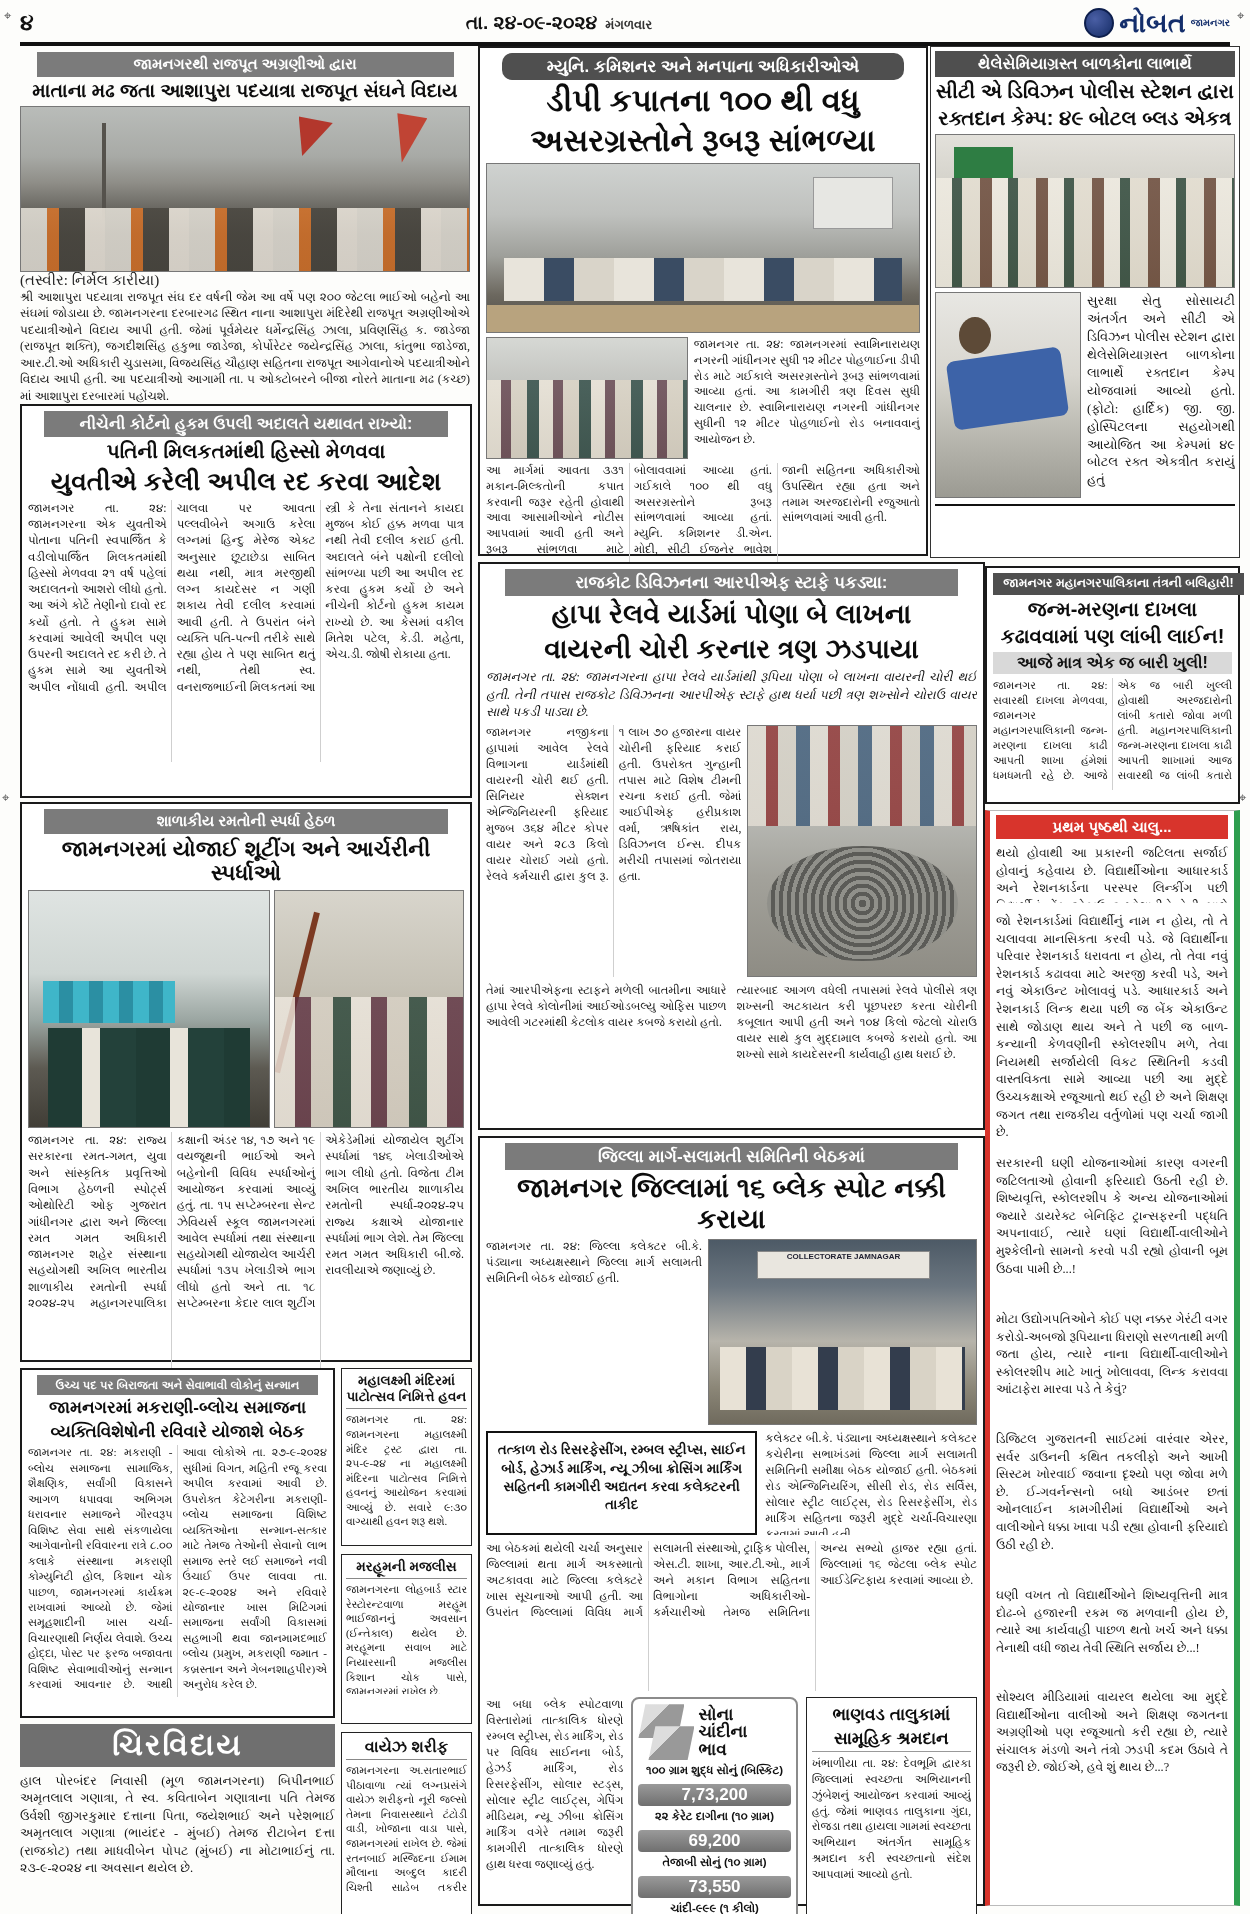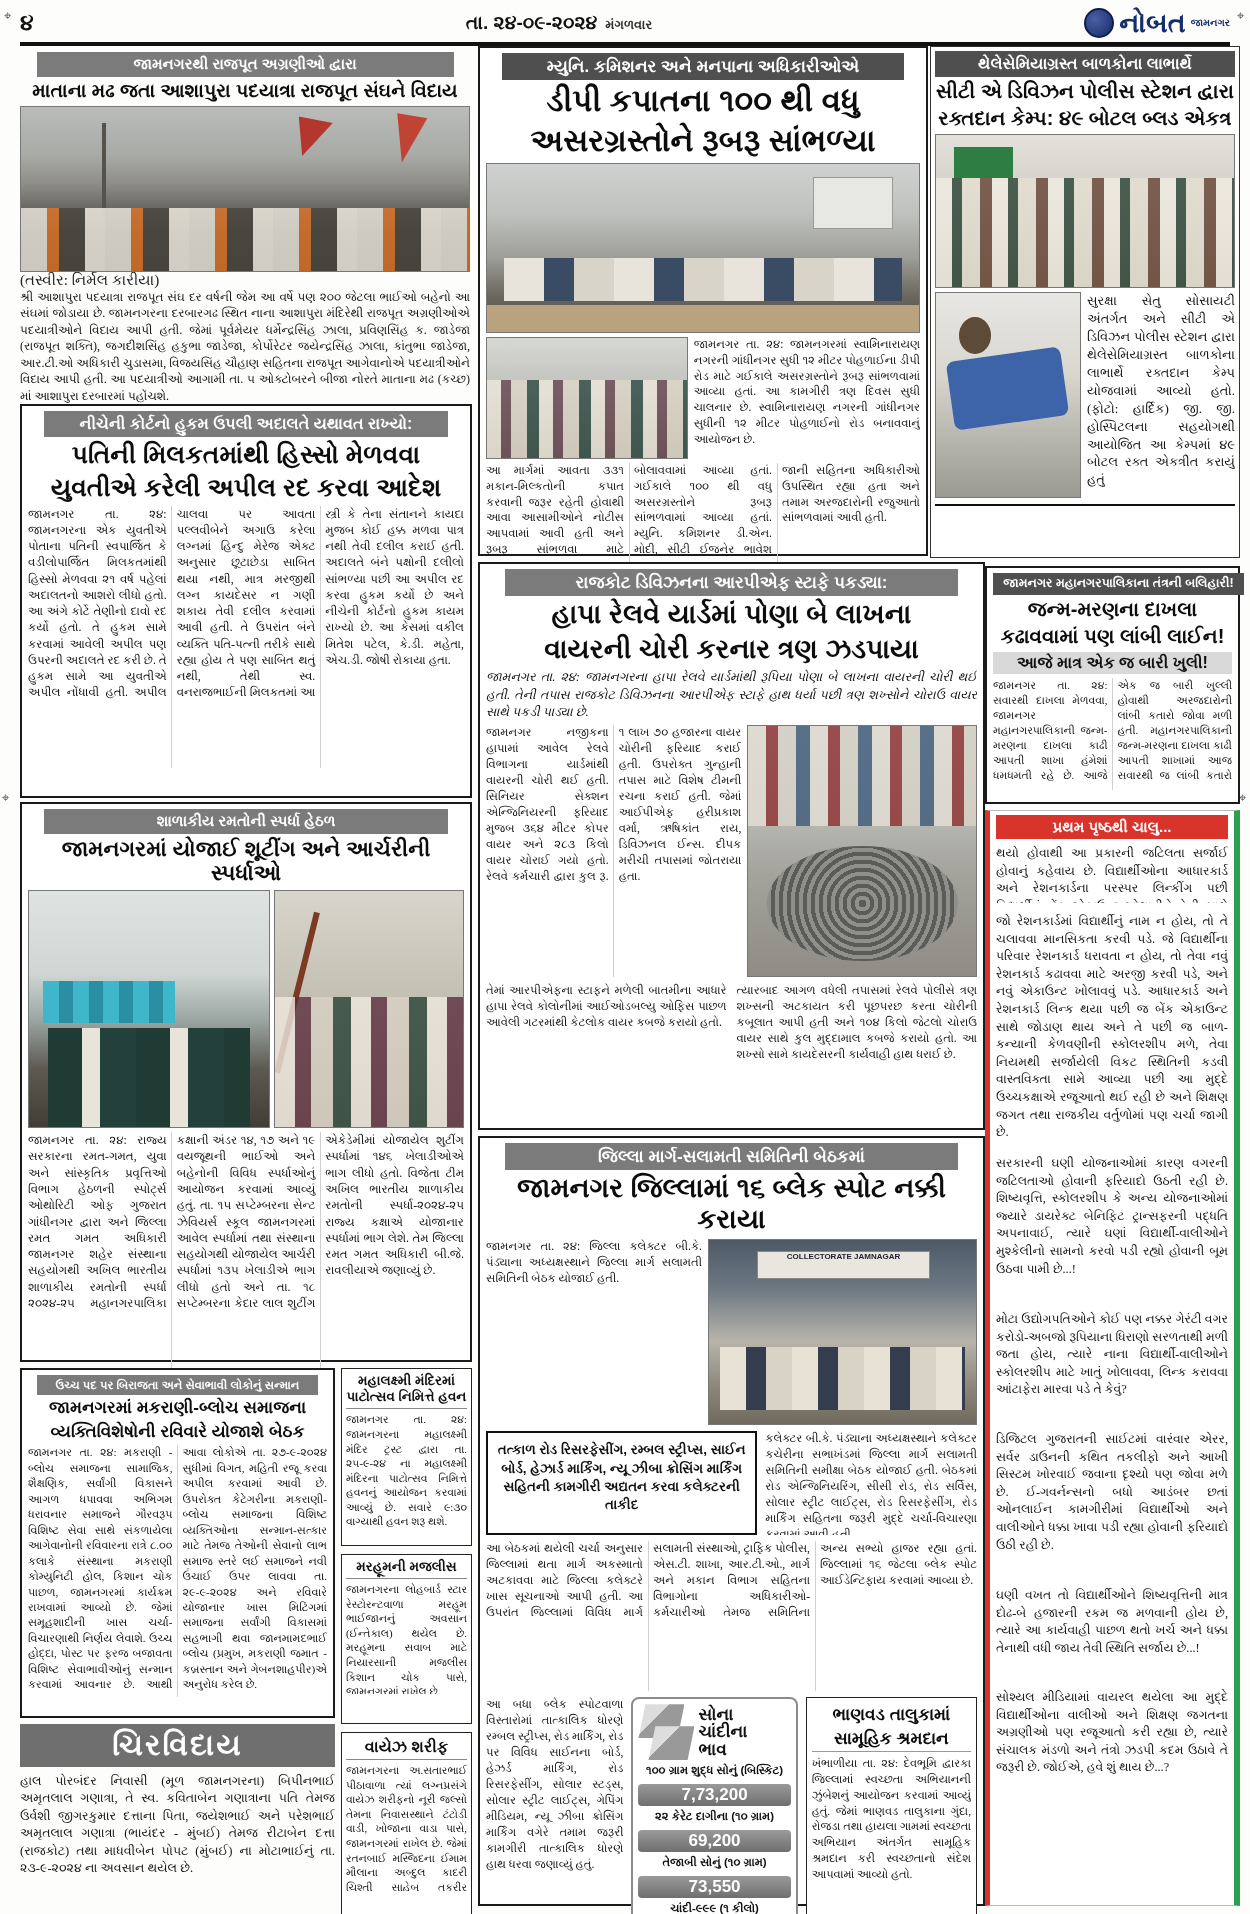--- a/index.html
+++ b/index.html
@@ -75,21 +75,21 @@
       <div style="position:absolute;left:62%;top:6%;width:34px;height:44px;background:#b3372c;clip-path:polygon(0 0,100% 15%,10% 90%);"></div>
       <div style="position:absolute;left:84%;top:4%;width:30px;height:52px;background:#c04434;clip-path:polygon(0 0,100% 10%,15% 95%);"></div>
       <div style="position:absolute;left:0;bottom:0;width:100%;height:38%;background:repeating-linear-gradient(90deg,#e7e3da 0 26px,#d8742a 26px 38px,#4a4740 38px 64px,#efe9df 64px 84px);opacity:.85;"></div>
     </div>
     <div class="cap">(તસ્વીર: નિર્મલ કારીયા)</div>
     <div class="body" style="height:118px;font-size:12px;">શ્રી આશાપુરા પદયાત્રા રાજપૂત સંઘ દર વર્ષની જેમ આ વર્ષે પણ ૨૦૦ જેટલા ભાઈઓ બહેનો આ સંઘમાં જોડાયા છે. જામનગરના દરબારગઢ સ્થિત નાના આશાપુરા મંદિરેથી રાજપૂત અગ્રણીઓએ પદયાત્રીઓને વિદાય આપી હતી. જેમાં પૂર્વમેયર ધર્મેન્દ્રસિંહ ઝાલા, પ્રવિણસિંહ ક. જાડેજા (રાજપૂત શક્તિ), જગદીશસિંહ હકુભા જાડેજા, કોર્પોરેટર જયેન્દ્રસિંહ ઝાલા, કાંતુભા જાડેજા, આર.ટી.ઓ અધિકારી ચુડાસમા, વિજયસિંહ ચૌહાણ સહિતના રાજપૂત આગેવાનોએ પદયાત્રીઓને વિદાય આપી હતી. આ પદયાત્રીઓ આગામી તા. ૫ ઓક્ટોબરને બીજા નોરતે માતાના મઢ (કચ્છ) માં આશાપુરા દરબારમાં પહોંચશે.</div>
   </div>
 
   <div class="abs box" style="left:20px;top:404px;width:452px;height:394px;">
     <div class="kicker" style="font-size:16px;">નીચેની કોર્ટનો હુકમ ઉપલી અદાલતે યથાવત રાખ્યો:</div>
-    <div class="hl" style="font-size:25px;">પતિની મિલકતમાંથી હિસ્સો મેળવવા</div>
+    <div class="hl" style="font-size:20px;">પતિની મિલકતમાંથી હિસ્સો મેળવવા</div>
     <div class="hl" style="font-size:25px;">યુવતીએ કરેલી અપીલ રદ કરવા આદેશ</div>
     <div class="body cols3" style="height:262px;font-size:11.8px;">જામનગર તા. ૨૪: જામનગરના એક યુવતીએ પોતાના પતિની સ્વપાર્જિત કે વડીલોપાર્જિત મિલકતમાંથી હિસ્સો મેળવવા ૨૧ વર્ષ પહેલાં અદાલતનો આશરો લીધો હતો. આ અંગે કોર્ટે તેણીનો દાવો રદ કર્યો હતો. તે હુકમ સામે કરવામાં આવેલી અપીલ પણ ઉપરની અદાલતે રદ કરી છે. તે હુકમ સામે આ યુવતીએ અપીલ નોંધાવી હતી. અપીલ ચાલવા પર આવતા પલ્લવીબેને અગાઉ કરેલા લગ્નમાં હિન્દુ મેરેજ એક્ટ અનુસાર છૂટાછેડા સાબિત થયા નથી, માત્ર મરજીથી લગ્ન કાયદેસર ન ગણી શકાય તેવી દલીલ કરવામાં આવી હતી. તે ઉપરાંત બંને વ્યક્તિ પતિ-પત્ની તરીકે સાથે રહ્યા હોય તે પણ સાબિત થતું નથી, તેથી સ્વ. વનરાજભાઈની મિલકતમાં આ સ્ત્રી કે તેના સંતાનને કાયદા મુજબ કોઈ હક્ક મળવા પાત્ર નથી તેવી દલીલ કરાઈ હતી. અદાલતે બંને પક્ષોની દલીલો સાંભળ્યા પછી આ અપીલ રદ કરવા હુકમ કર્યો છે અને નીચેની કોર્ટનો હુકમ કાયમ રાખ્યો છે. આ કેસમાં વકીલ મિતેશ પટેલ, કે.ડી. મહેતા, એચ.ડી. જોષી રોકાયા હતા.</div>
   </div>
 
   <div class="abs box" style="left:20px;top:802px;width:452px;height:560px;">
     <div class="kicker">શાળાકીય રમતોની સ્પર્ધા હેઠળ</div>
     <div class="hl" style="font-size:21.5px;">જામનગરમાં યોજાઈ શૂટીંગ અને આર્ચરીની સ્પર્ધાઓ</div>
     <div style="display:flex;gap:4px;height:238px;">
       <div class="ph" style="flex:0 0 55%;background:
         linear-gradient(180deg,#dfe4e2 0%,#cfd6d3 35%,#9aa5a1 55%,#5d5a52 75%,#403d36 100%);">
@@ -126,21 +126,21 @@
       <div class="t">મરહૂમની મજલીસ</div>
       <div class="sbody" style="height:112px;">જામનગરના લોહબાર્ડ સ્ટાર રેસ્ટોરન્ટવાળા મરહૂમ ભાઈજાનનું અવસાન (ઈન્તેકાલ) થયેલ છે. મરહૂમના સવાબ માટે નિયારસાની મજલીસ કિશાન ચોક પાસે, જામનગરમાં રાખેલ છે.</div>
     </div>
     <div class="sbox" style="height:178px;">
       <div class="t" style="font-size:16px;">વાયેઝ શરીફ</div>
       <div class="sbody" style="height:128px;">જામનગરના અ.સતારભાઈ પીઠાવાળા ત્યાં લગ્નપ્રસંગે વાયેઝ શરીફનો નૂરી જલ્સો તેમના નિવાસસ્થાને ટંટોડી વાડી, ખોજાના વાડા પાસે, જામનગરમાં રાખેલ છે. જેમાં રતનબાઈ મસ્જિદના ઈમામ મૌલાના અબ્દુલ કાદરી ચિશ્તી સાહેબ તકરીર ફરમાવશે.</div>
     </div>
   </div>
 
   <div class="abs box" style="left:478px;top:46px;width:450px;height:510px;">
-    <div class="kicker dark" style="font-size:17px;">મ્યુનિ. કમિશનર અને મનપાના અધિકારીઓએ</div>
+    <div class="kicker dark" style="font-size:17px;border-radius:10px;">મ્યુનિ. કમિશનર અને મનપાના અધિકારીઓએ</div>
     <div class="hl" style="font-size:31px;">ડીપી કપાતના ૧૦૦ થી વધુ</div>
     <div class="hl" style="font-size:31px;">અસરગ્રસ્તોને રૂબરૂ સાંભળ્યા</div>
     <div class="ph" style="height:168px;background:
       linear-gradient(180deg,#cfd2d0 0%,#bfc1be 30%,#9e9f9a 55%,#6c685f 78%,#4d4a43 100%);">
       <div style="position:absolute;left:4%;bottom:18%;width:92%;height:26%;background:repeating-linear-gradient(90deg,#e8e4db 0 40px,#3a4c63 40px 70px,#d9d4c9 70px 110px);"></div>
       <div style="position:absolute;left:0;bottom:0;width:100%;height:16%;background:#b8a37e;"></div>
       <div style="position:absolute;right:6%;top:8%;width:18%;height:30%;background:#e7e7e3;border:1px solid #999;"></div>
     </div>
     <div style="display:flex;gap:6px;margin-top:4px;height:122px;">
       <div class="ph" style="flex:0 0 46%;background:

